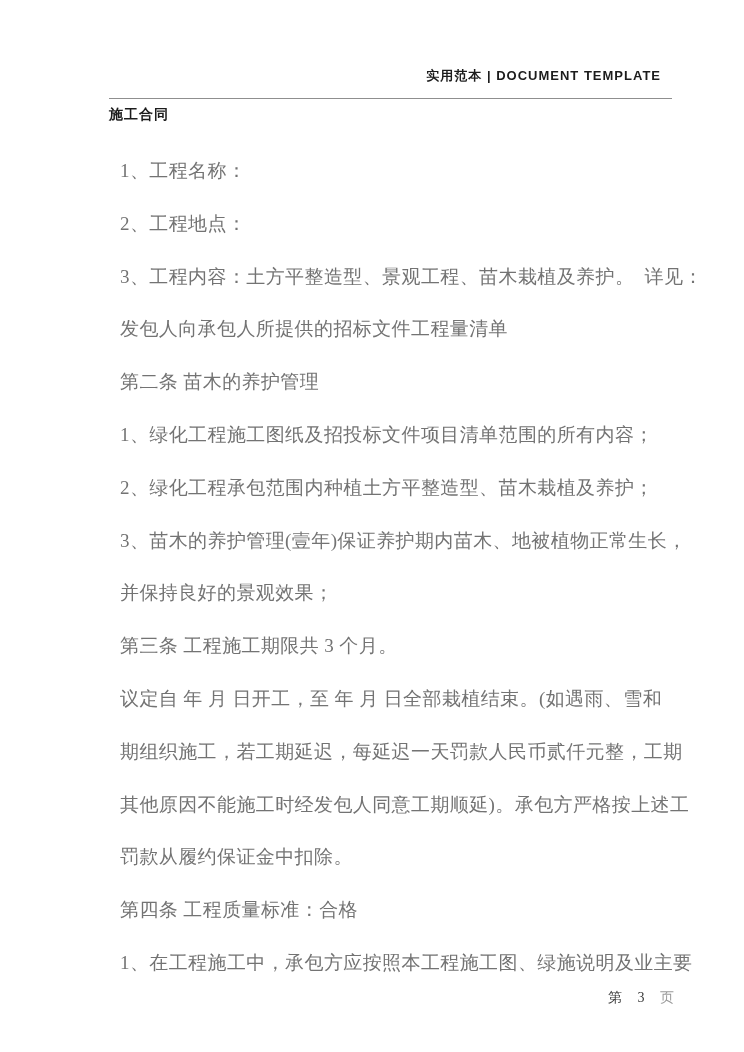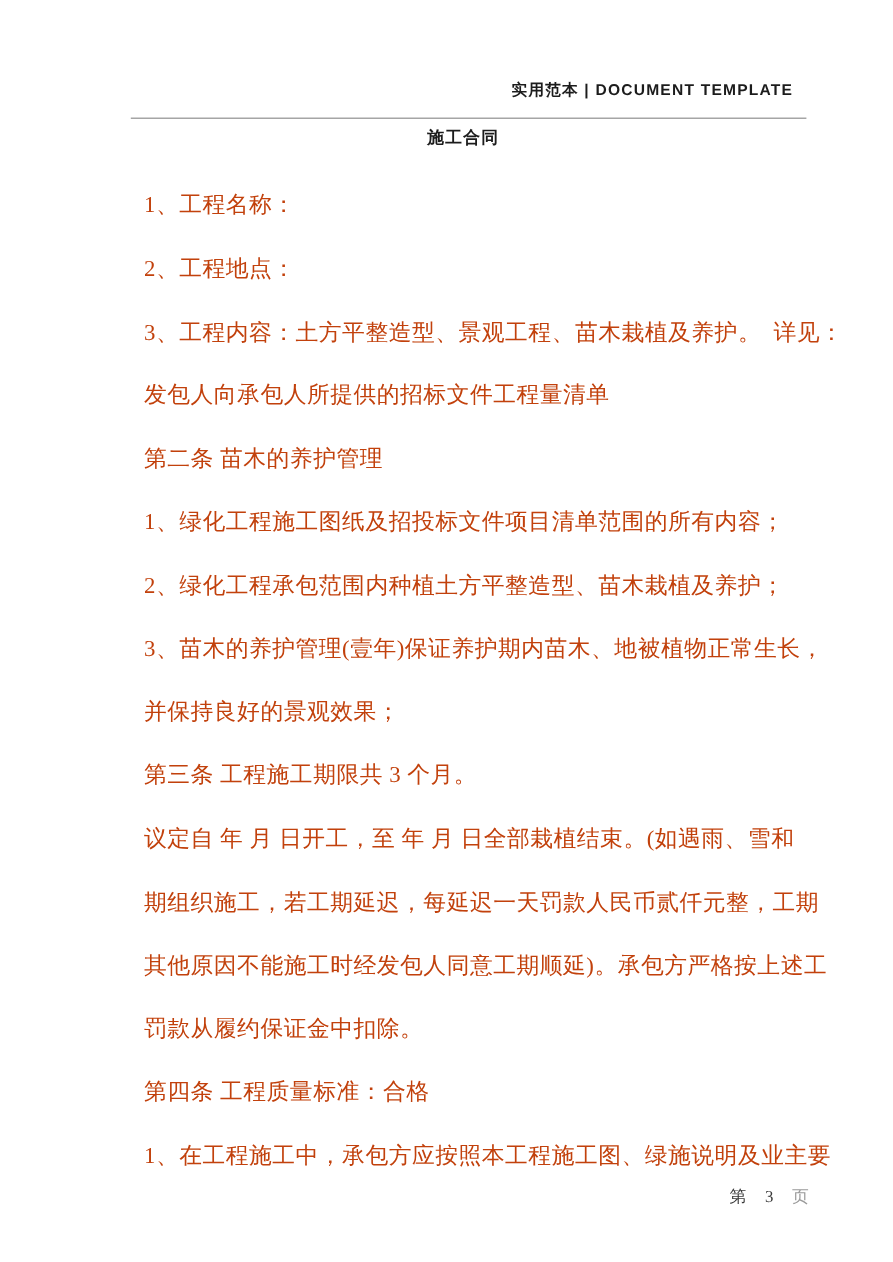--- a/index.html
+++ b/index.html
@@ -29,36 +29,36 @@
   }
   .header-rule {
     position: absolute;
     top: 82px; left: 93px; right: 80px;
     height: 0;
     border-top: 1.5px solid #8f8f8f;
   }
   .doc-type {
     position: absolute;
     top: 90px; left: 93px; right: 89px;
-    text-align: center;
+    text-align: left;
     font-family: "Liberation Sans", "DejaVu Sans", sans-serif;
     font-weight: 700;
     font-size: 14px;
     letter-spacing: 1px;
     color: #1c1c1c;
   }
   .doc-body {
     position: absolute;
     top: 138px; left: 100px; width: 560px;
   }
   .line {
     height: 48.8px;
     font-size: 19px;
     letter-spacing: 0.4px;
-    color: #c2410c;
+    color: #737373;
     white-space: pre;
     overflow: visible;
   }
   .footer {
     position: absolute;
     top: 957px; left: 0; width: 664px;
     text-align: right;
     font-size: 14px;
     color: #3a3a3a;
     letter-spacing: 2px;

